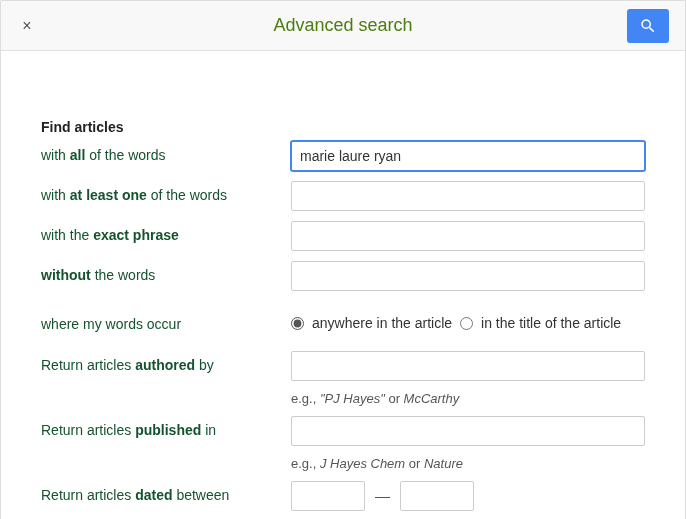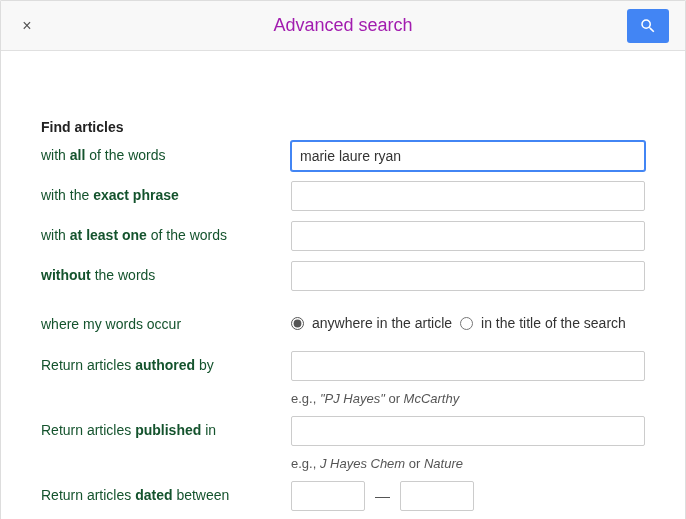--- a/index.html
+++ b/index.html
@@ -46,21 +46,21 @@
       color: #555;
       width: 24px;
       height: 24px;
       display: flex;
       align-items: center;
       justify-content: center;
       padding: 0;
     }
 
     .header-title {
-      color: #a21caf;
+      color: #4d7c0f;
       font-size: 18px;
       font-weight: normal;
     }
 
     .search-btn {
       position: absolute;
       right: 16px;
       top: 50%;
       transform: translateY(-50%);
       background: #4285f4;
@@ -212,49 +212,49 @@
 
     <div class="form-row">
       <div class="form-label">
         with <b>all</b> of the words
       </div>
       <input type="text" class="form-input active" value="marie laure ryan" style="">
     </div>
 
     <div class="form-row">
       <div class="form-label">
+        with <b>at least one</b> of the words
+      </div>
+      <input type="text" class="form-input" value="" style="">
+    </div>
+
+    <div class="form-row">
+      <div class="form-label">
         with the <b>exact phrase</b>
-      </div>
-      <input type="text" class="form-input" value="" style="">
-    </div>
-
-    <div class="form-row">
-      <div class="form-label">
-        with <b>at least one</b> of the words
       </div>
       <input type="text" class="form-input" value="" style="">
     </div>
 
     <div class="form-row">
       <div class="form-label">
         <b>without</b> the words
       </div>
       <input type="text" class="form-input" value="" style="">
     </div>
 
     <div class="form-row occurs-row" style="margin-top:24px; margin-bottom:4px;">
       <div class="form-label">where my words occur</div>
       <div class="radio-group">
         <label class="radio-row">
           <input type="radio" name="occurrence" value="anywhere" checked="" style="">
           <span>anywhere in the article</span>
         </label>
         <label class="radio-row">
           <input type="radio" name="occurrence" value="title" style="">
-          <span>in the title of the search</span>
+          <span>in the title of the article</span>
         </label>
       </div>
     </div>
 
     <div class="form-row" style="margin-top:16px;">
       <div class="form-label">
         Return articles <b>authored</b> by
       </div>
       <input type="text" class="form-input" value="" style="">
     </div>

